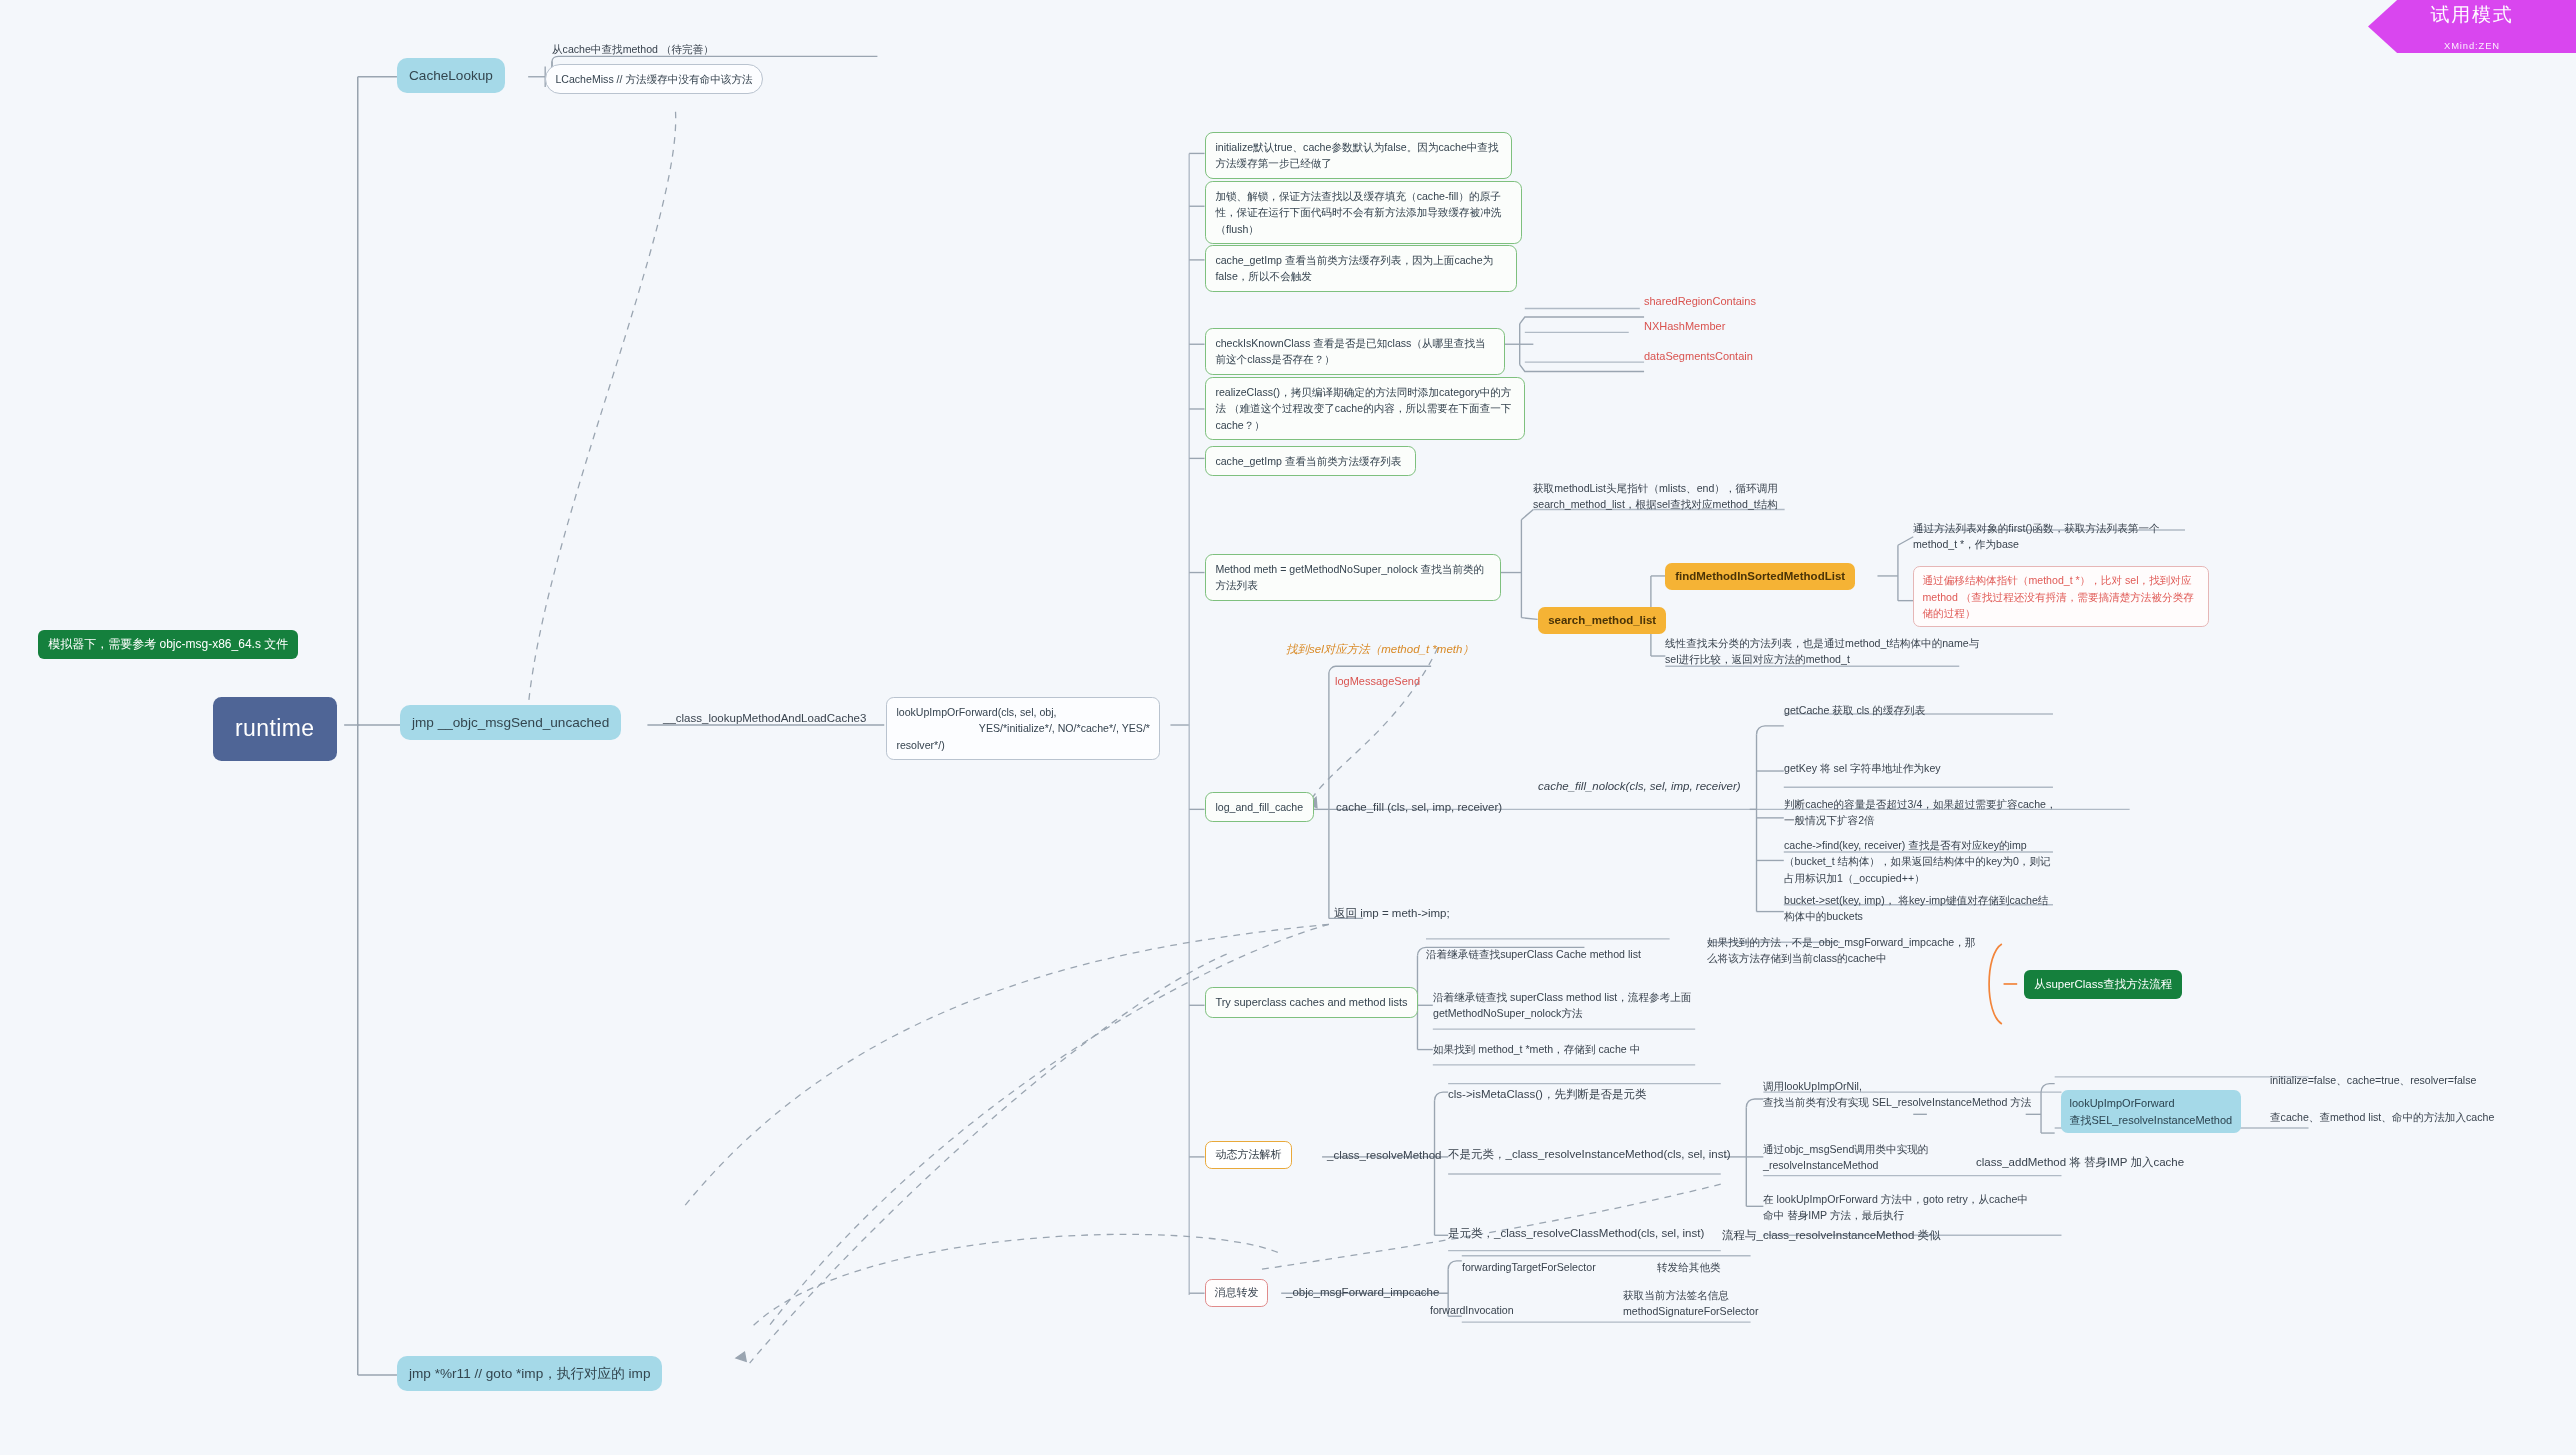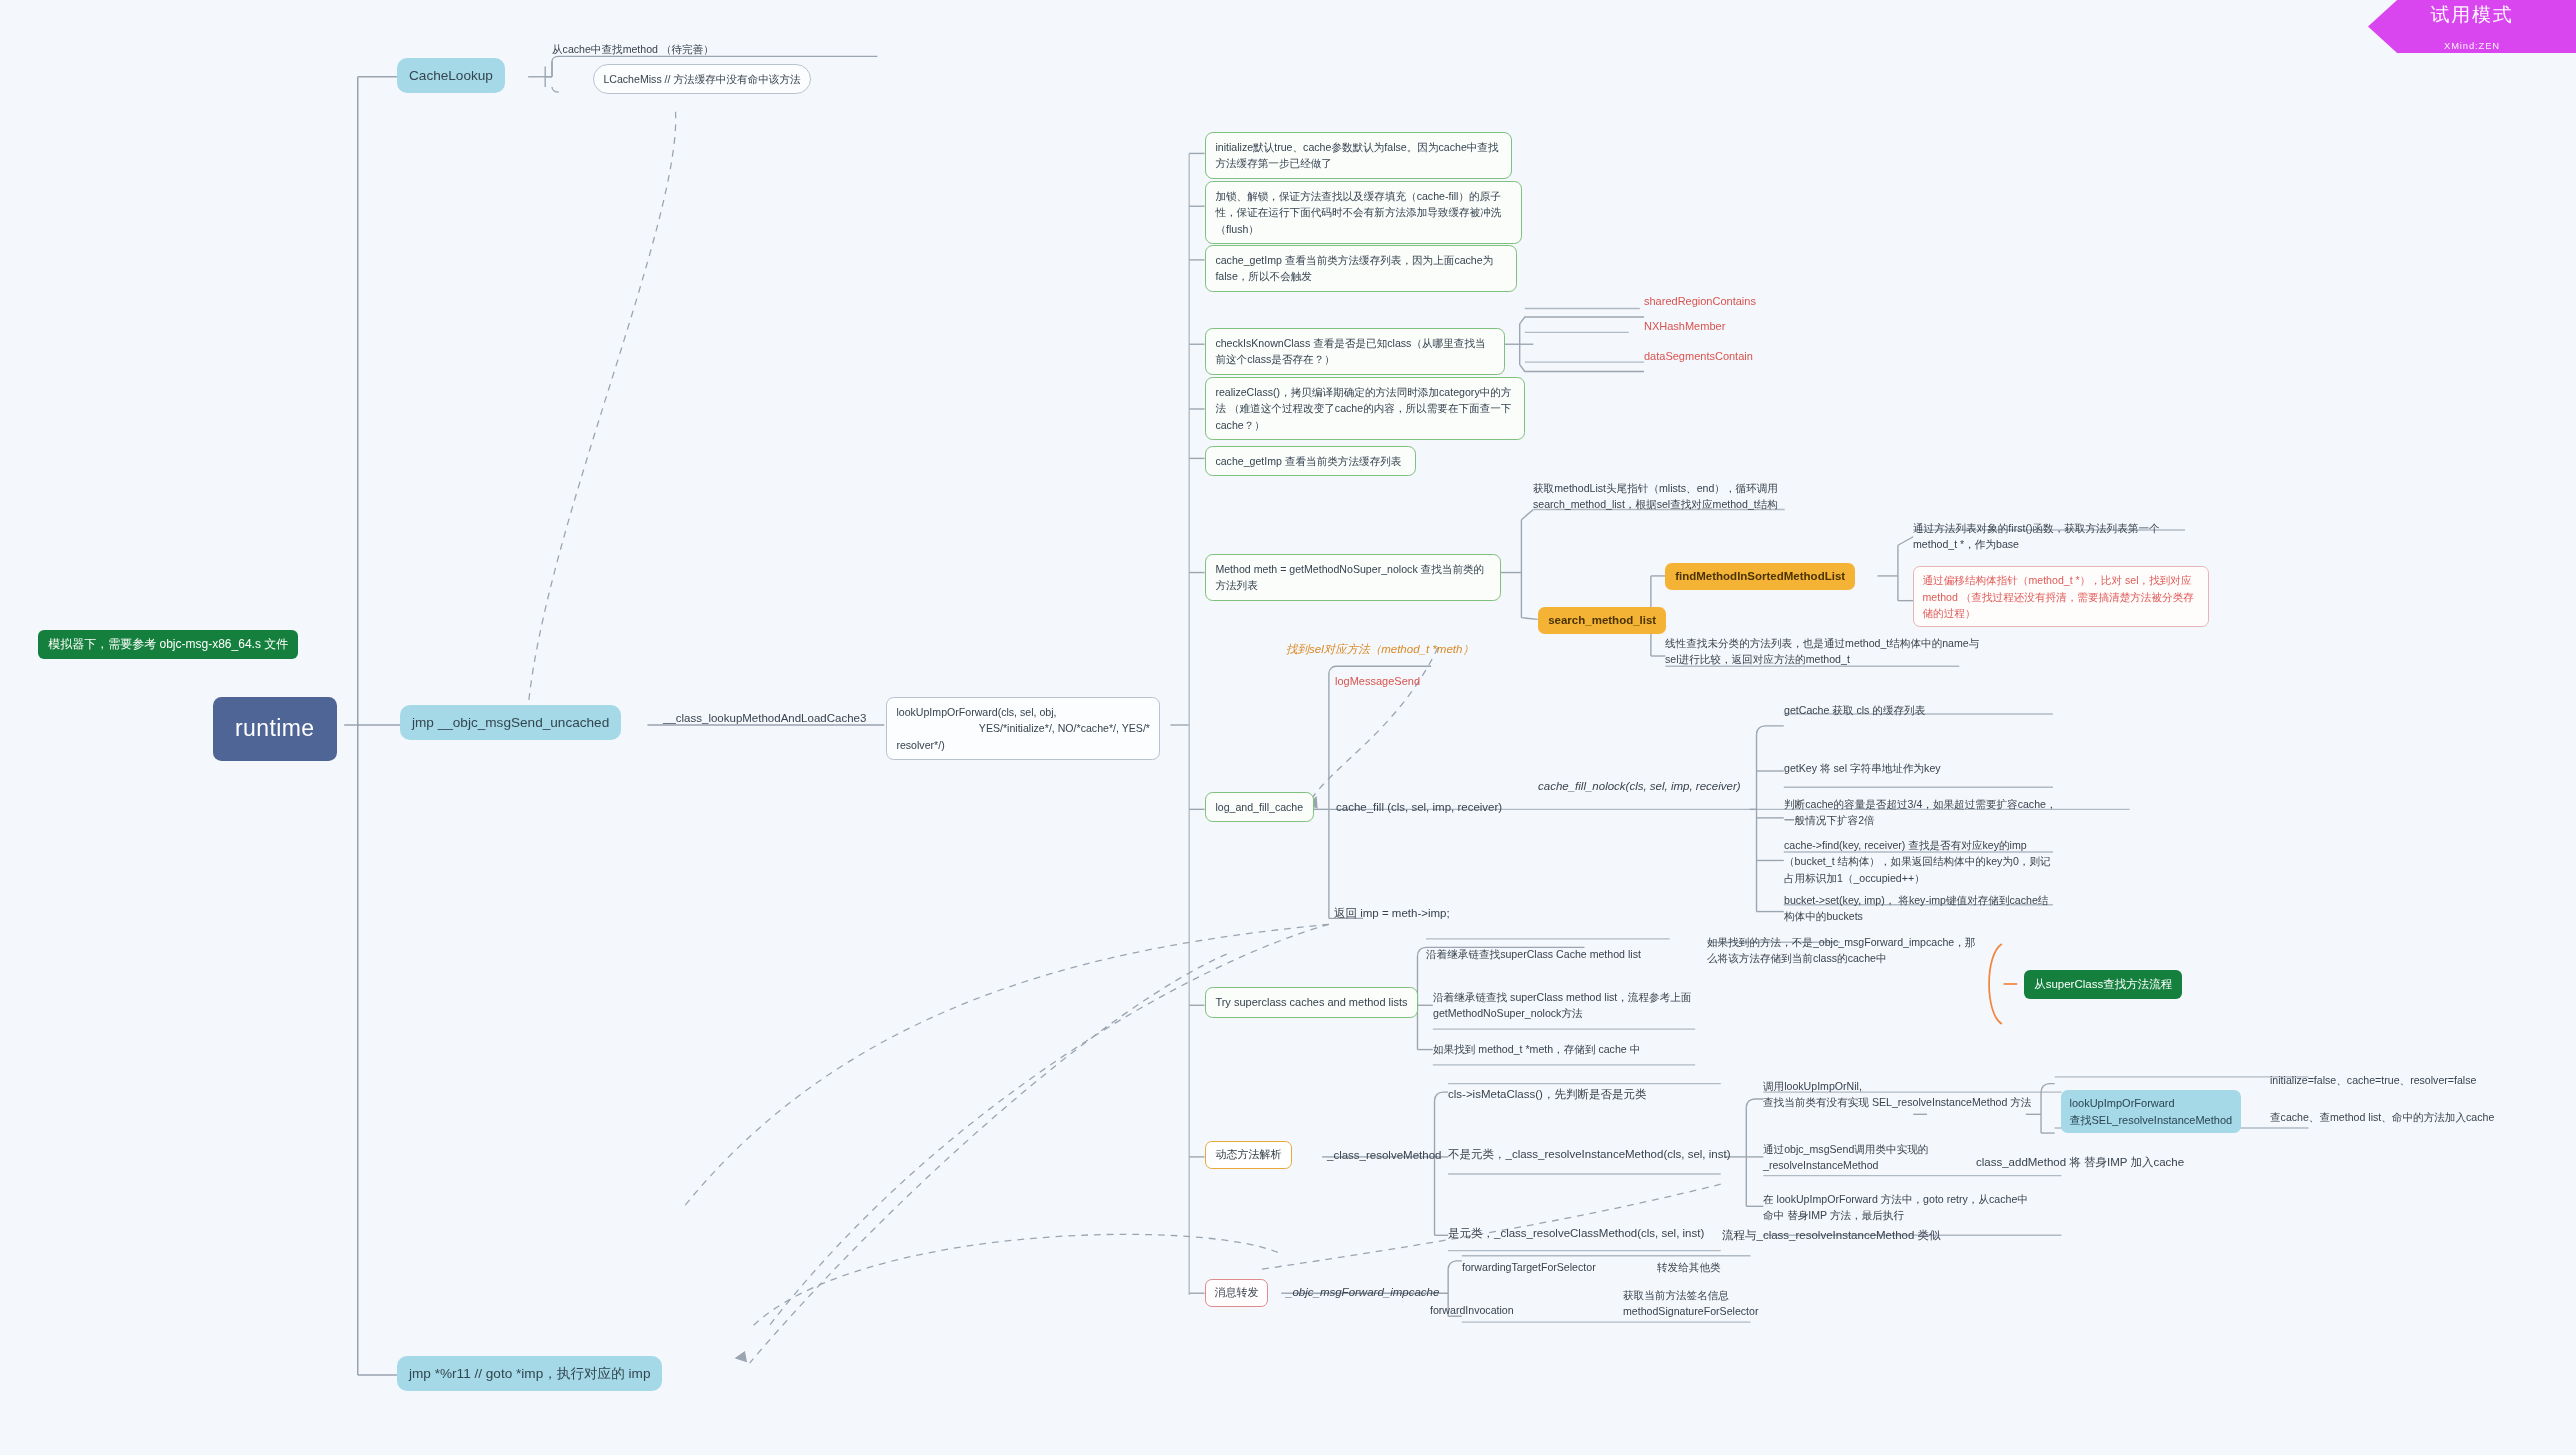--- a/index.html
+++ b/index.html
@@ -240,21 +240,21 @@
     <div class="t2">XMind:ZEN</div>
   </div>
 
   <div class="node" style="left:397px; top:58px;">
     <div class="blue lbl">CacheLookup</div>
   </div>
   <div class="node" style="left:552px; top:41px;">
     <div class="plain lbl">从cache中查找method （待完善）</div>
   </div>
   <div class="node" style="left:545px; top:64px;">
-    <div class="greybox lbl" style="border:1px solid #b9c3cf; border-radius:15px;margin-left:48px;">LCacheMiss // 方法缓存中没有命中该方法</div>
+    <div class="greybox lbl" style="border:1px solid #b9c3cf; border-radius:15px;">LCacheMiss // 方法缓存中没有命中该方法</div>
   </div>
 
   <div class="node" style="left:38px; top:630px;">
     <div class="orange lbl">模拟器下，需要参考 objc-msg-x86_64.s 文件</div>
   </div>
 
   <div class="node" style="left:213px; top:697px;">
     <div class="root lbl">runtime</div>
   </div>
 
@@ -422,21 +422,21 @@
   <div class="node" style="left:2270px; top:1072px;">
     <div class="plain lbl">initialize=false、cache=true、resolver=false</div>
   </div>
   <div class="node" style="left:2270px; top:1109px;">
     <div class="plain lbl">查cache、查method list、命中的方法加入cache</div>
   </div>
 
   <div class="node" style="left:1205px; top:1279px;">
     <div class="redbox lbl">消息转发</div>
   </div>
-  <div class="node" style="left:1286px; top:1284px;font-style:italic;">
+  <div class="node" style="left:1286px; top:1284px;">
     <div class="plain-lg lbl">_objc_msgForward_impcache</div>
   </div>
   <div class="node" style="left:1462px; top:1259px;">
     <div class="plain lbl">forwardingTargetForSelector</div>
   </div>
   <div class="node" style="left:1657px; top:1259px;">
     <div class="plain lbl">转发给其他类</div>
   </div>
   <div class="node" style="left:1430px; top:1302px;">
     <div class="plain lbl">forwardInvocation</div>

